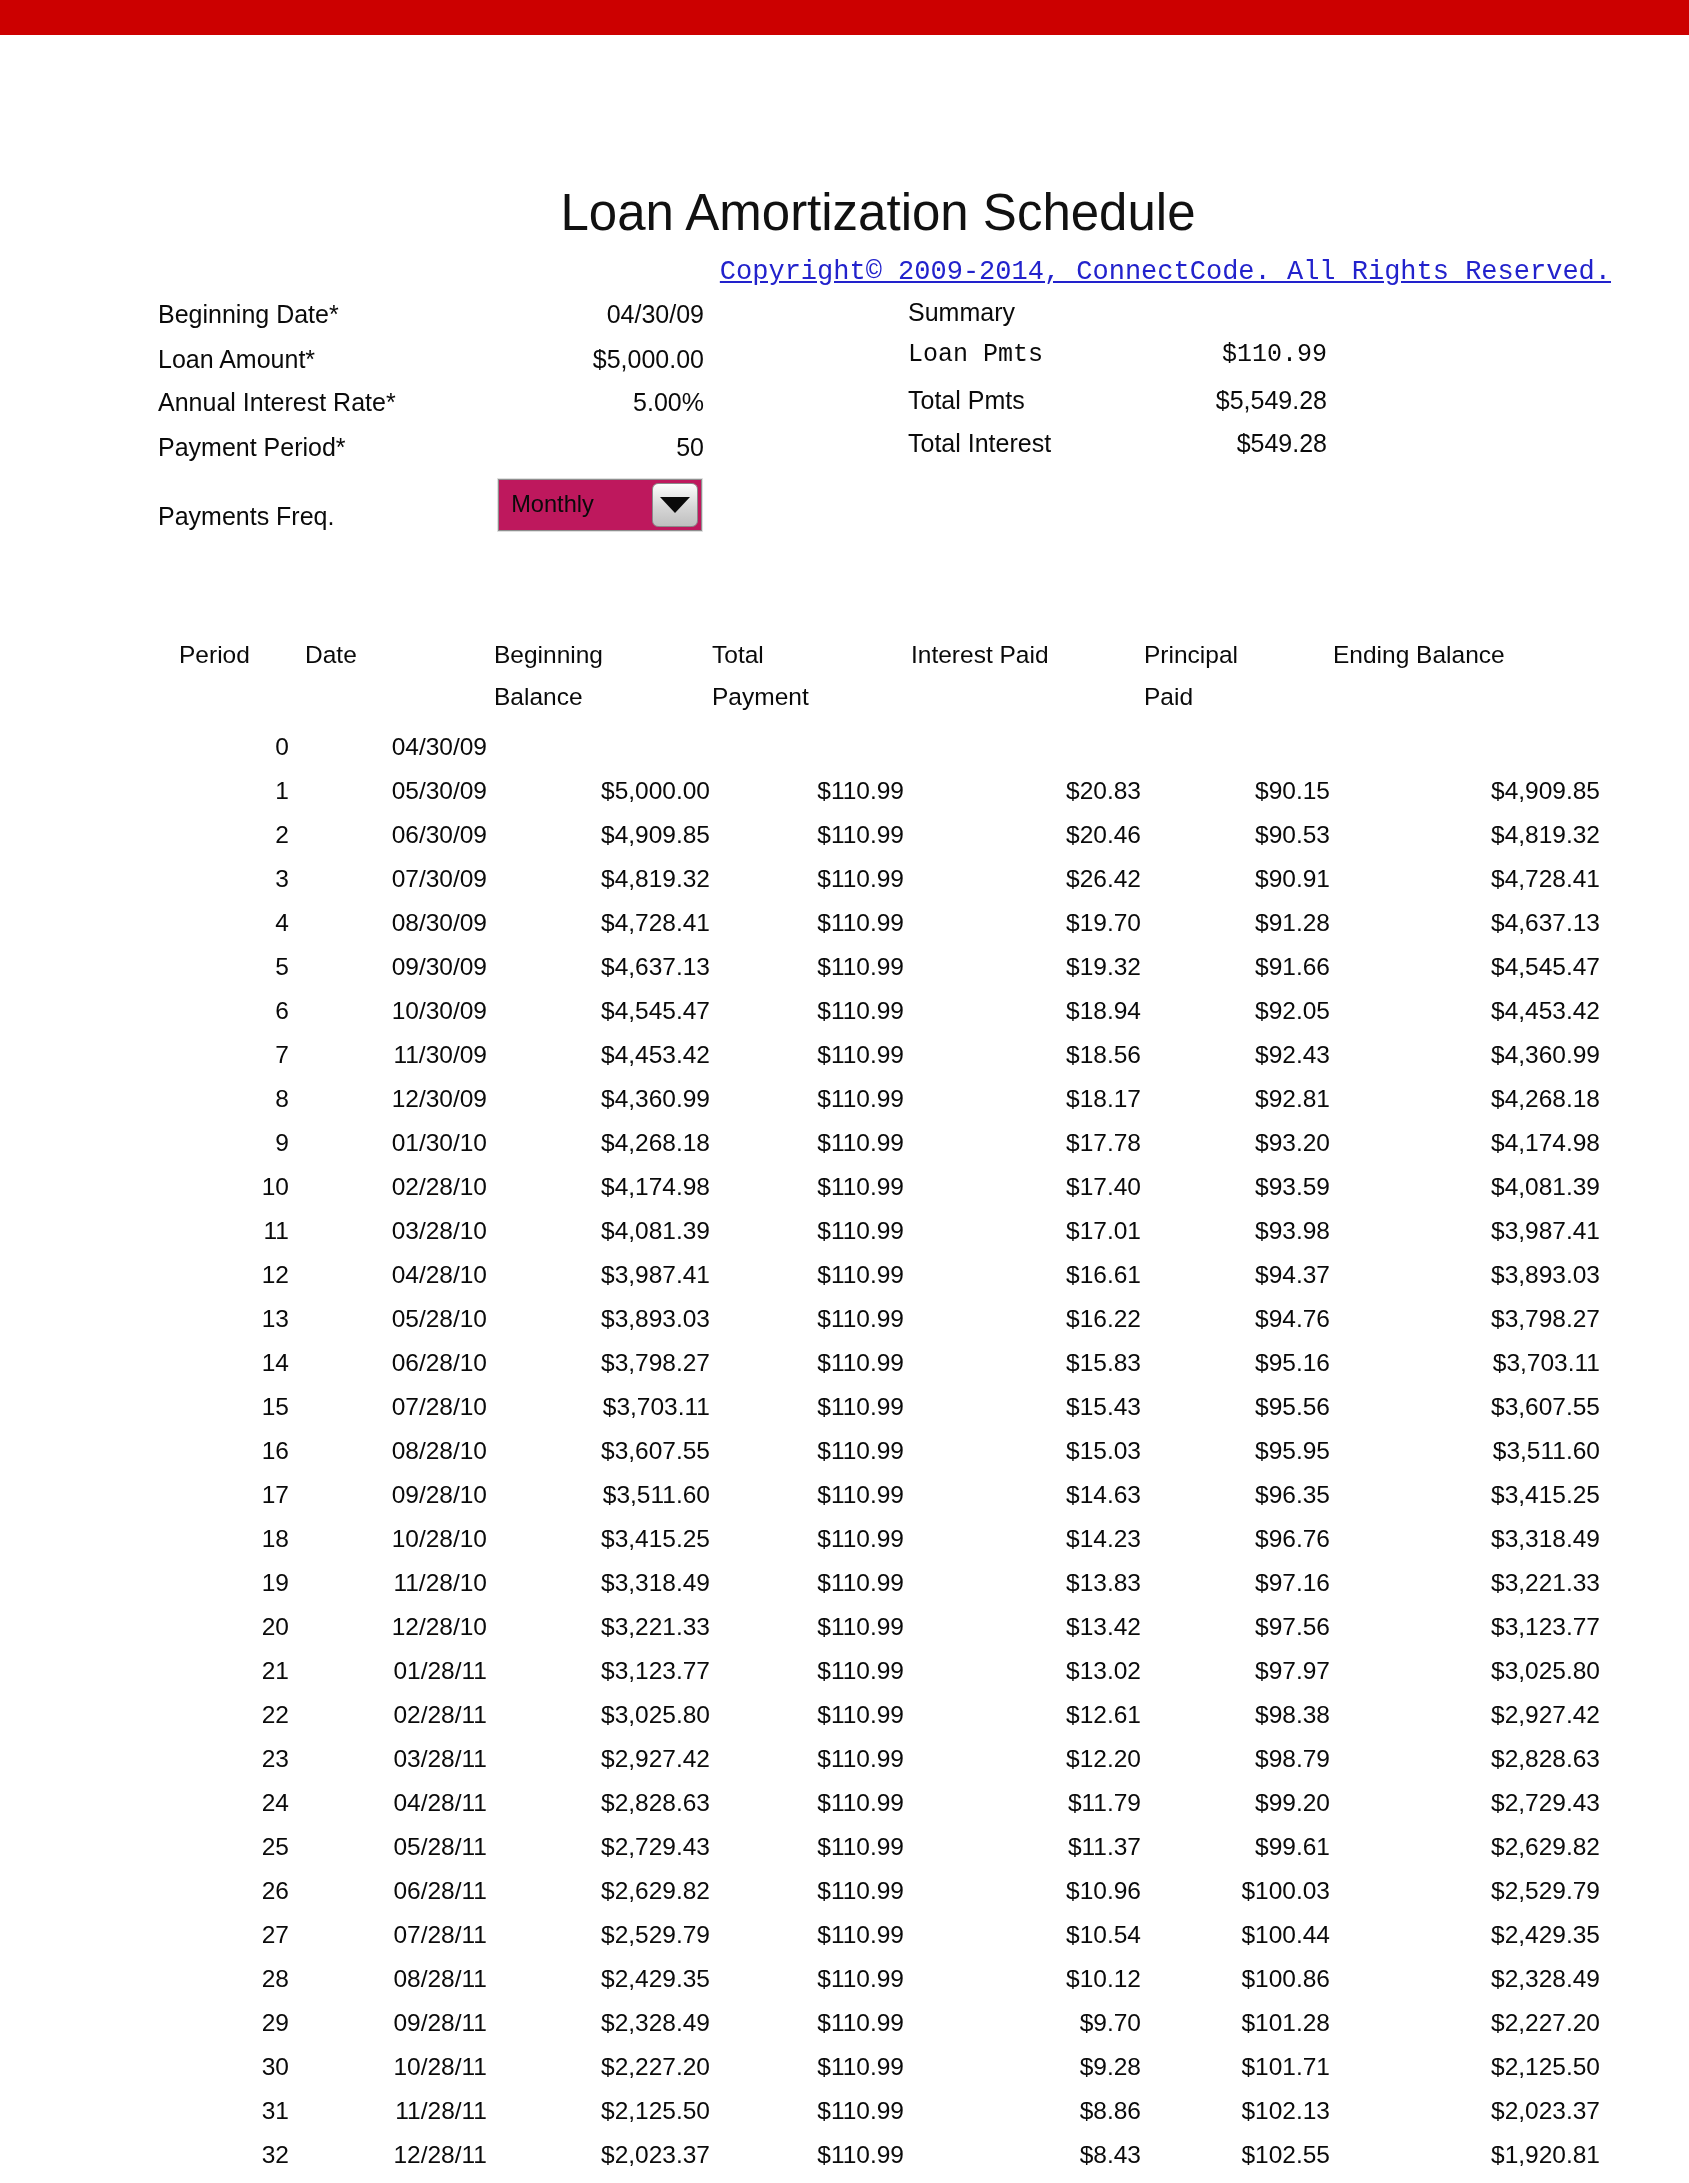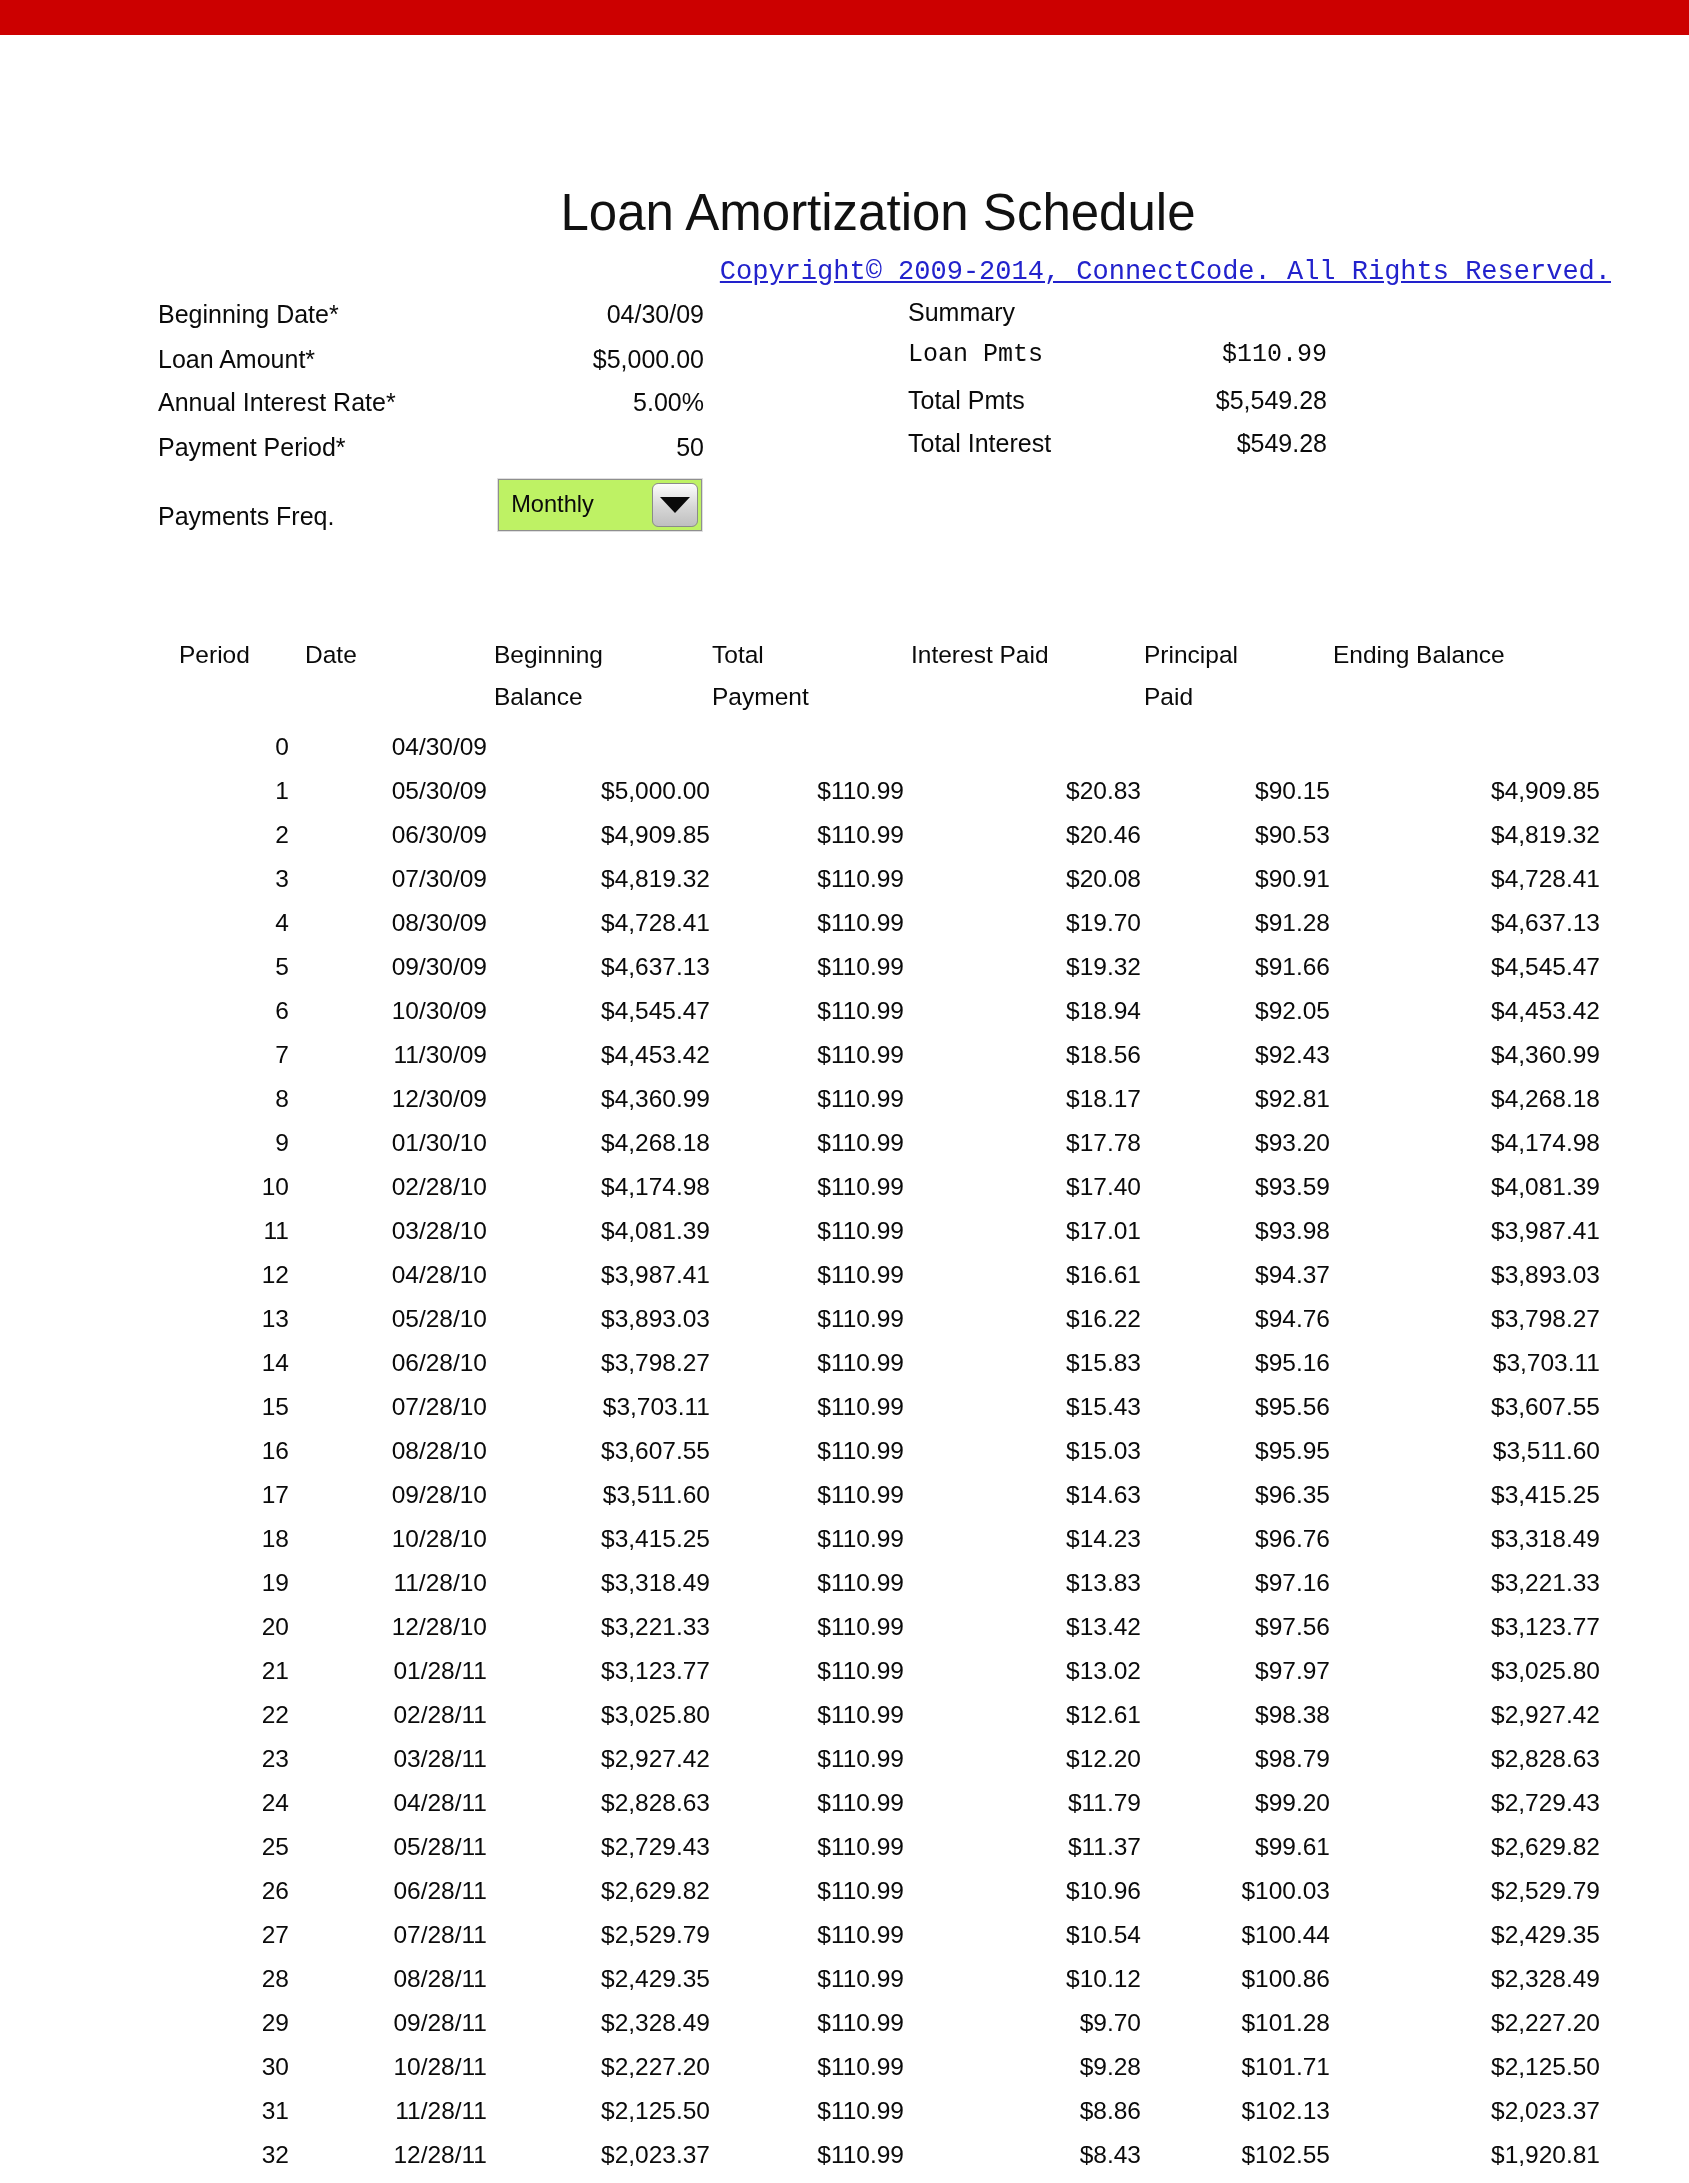--- a/index.html
+++ b/index.html
@@ -25,21 +25,21 @@
   .pvalue{left:367px;width:337px;height:38px;font-size:25px;line-height:38px;text-align:right;}
   .prow0{top:295px;} .prow1{top:340px;} .prow2{top:383px;} .prow3{top:428px;}
   #pfreq-label{top:497px;}
 
   .slabel{left:908px;width:314px;height:38px;font-size:25px;line-height:38px;}
   .svalue{left:1013px;width:314px;height:38px;font-size:25px;line-height:38px;text-align:right;}
   .srow0{top:293px;} .srow1{top:336px;font-family:Liberation Mono, monospace;} .srow2{top:381px;} .srow3{top:424px;}
 
   #combo{
     left:498px;top:479px;width:204px;height:52px;
-    border:1.7px solid #8f8f8f;background:#bef264;display:flex;align-items:center;
+    border:1.7px solid #8f8f8f;background:#be185d;display:flex;align-items:center;
     box-shadow:0 0 0 0.9px #dcdcdc;
   }
   #combo-value{flex:1;padding-left:12.2px;font-size:23.6px;line-height:23.6px;}
   #combo-btn{
     width:44px;height:42px;margin-right:3.5px;border-radius:6.1px;
     border:0.9px solid #8a8a8a;
     background:linear-gradient(#fdfdfd,#d6d6d6 55%,#bfbfbf);
     display:flex;align-items:center;justify-content:center;cursor:pointer;
   }
   #combo-btn .tri{
@@ -145,21 +145,21 @@
     <span class="c3">$110.99</span>
     <span class="c4">$20.46</span>
     <span class="c5">$90.53</span>
     <span class="c6">$4,819.32</span>
   </div>
     <div class="trow">
     <span class="c0">3</span>
     <span class="c1">07/30/09</span>
     <span class="c2">$4,819.32</span>
     <span class="c3">$110.99</span>
-    <span class="c4">$20.08</span>
+    <span class="c4">$26.42</span>
     <span class="c5">$90.91</span>
     <span class="c6">$4,728.41</span>
   </div>
     <div class="trow">
     <span class="c0">4</span>
     <span class="c1">08/30/09</span>
     <span class="c2">$4,728.41</span>
     <span class="c3">$110.99</span>
     <span class="c4">$19.70</span>
     <span class="c5">$91.28</span>

